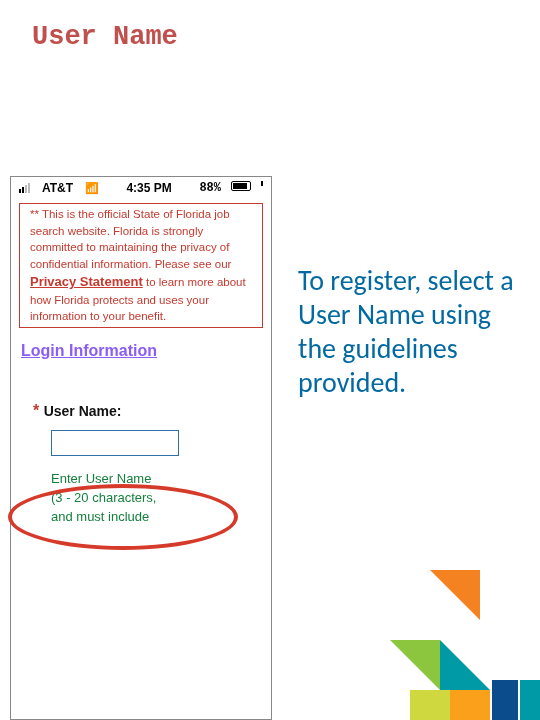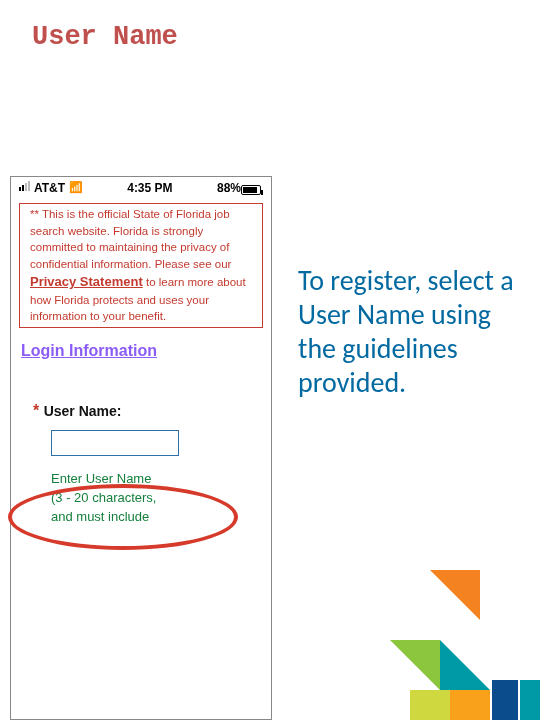--- a/index.html
+++ b/index.html
@@ -33,29 +33,29 @@
   .status-bar {
     display: flex;
     justify-content: space-between;
     align-items: center;
     padding: 4px 8px 2px 8px;
     font-size: 12px;
     font-weight: 600;
     color: #000;
     font-family: -apple-system, Helvetica, Arial, sans-serif;
   }
-  .status-left { display:flex; align-items:flex-start; gap:4px; }
+  .status-left { display:flex; align-items:center; gap:12px; }
   .sig-bars { display:inline-flex; align-items:flex-end; gap:1px; }
   .sig-bars span { width:2px; background:#000; display:inline-block; }
   .sig-bars span:nth-child(1){height:4px;}
   .sig-bars span:nth-child(2){height:6px;}
   .sig-bars span:nth-child(3){height:8px; background:#bbb;}
   .sig-bars span:nth-child(4){height:10px; background:#bbb;}
   .wifi { font-size:11px; }
-  .battery { display:inline-flex; align-items:flex-end; gap:0; }
+  .battery { display:inline-flex; align-items:flex-start; gap:10px;font-family:Liberation Mono, monospace; }
   .batt-body { width:20px; height:10px; border:1px solid #000; border-radius:2px; position:relative; }
   .batt-fill { position:absolute; left:1px; top:1px; bottom:1px; width:80%; background:#000; }
   .batt-tip { width:2px; height:5px; background:#000; }
   .nav-bar {
     padding: 6px 10px 8px 10px;
     font-family: -apple-system, Helvetica, Arial, sans-serif;
   }
   .back-link { color:#0b79d0; font-size:16px; }
   .notice-box {
     margin: 6px 8px 10px 8px;

